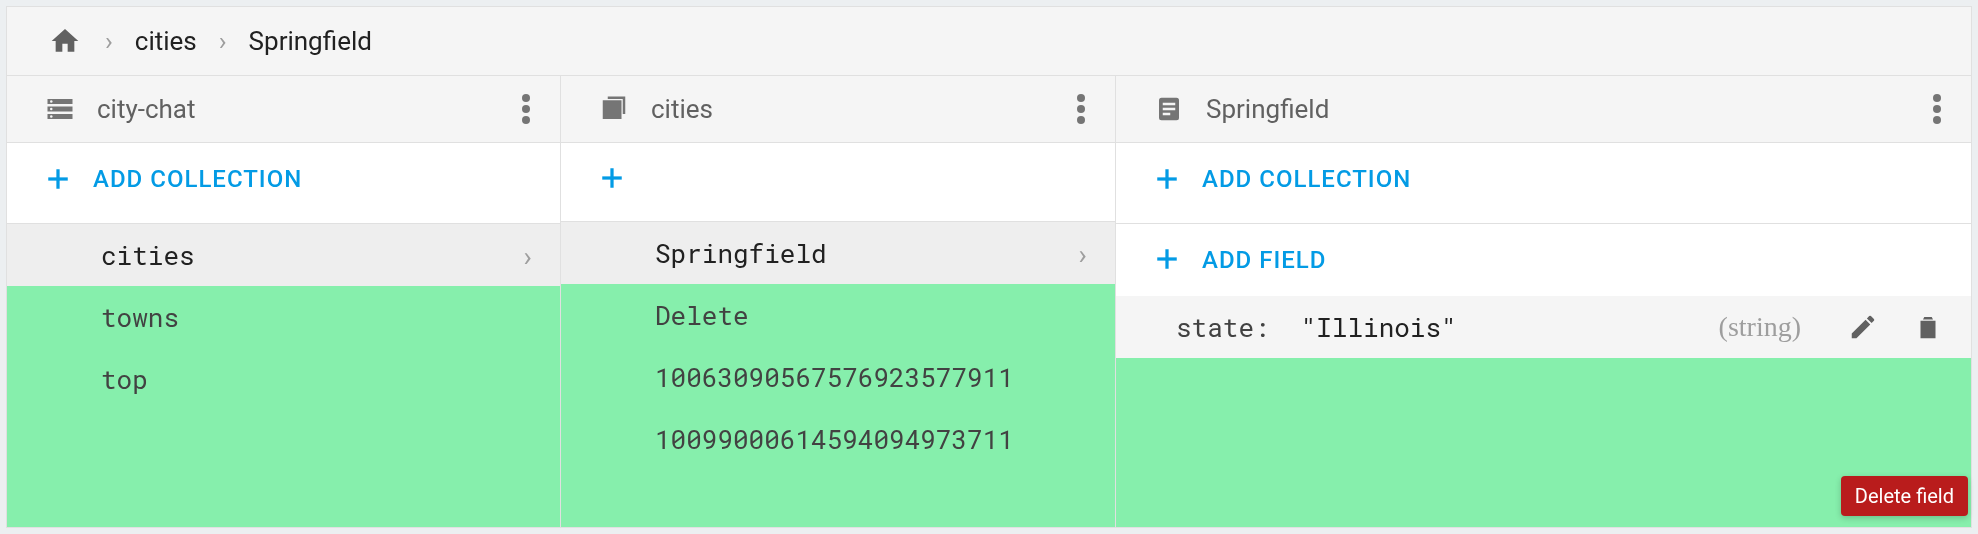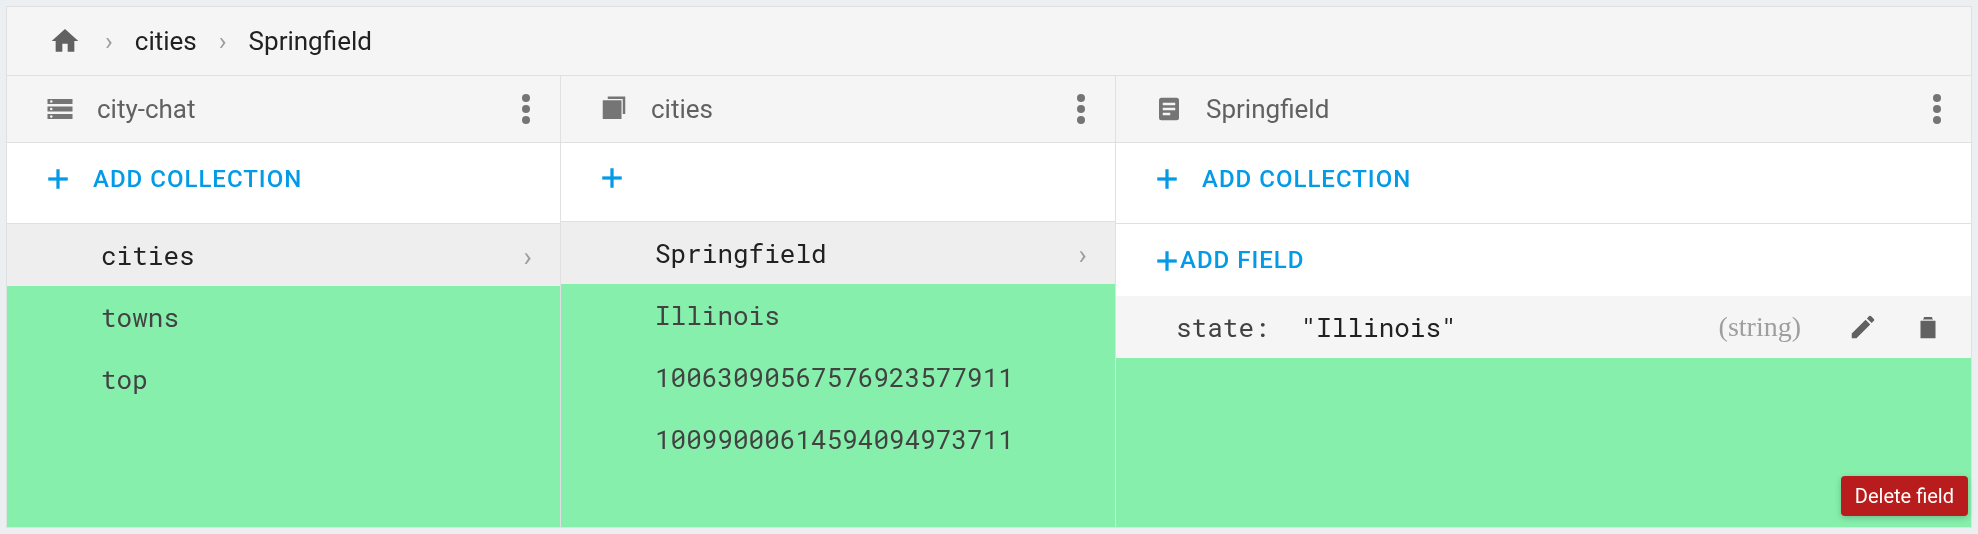--- a/index.html
+++ b/index.html
@@ -85,21 +85,21 @@
     font-family: "Roboto Mono", Menlo, Consolas, monospace;
     font-size: 26px;
     color: #424242;
     cursor: pointer;
     position: relative;
   }
   .item.selected { background:#eeeeee; color:#212121; }
   .item .chev { position:absolute; right:24px; color:#9e9e9e; font-size:28px; }
   .doc-body { flex:1; display:flex; flex-direction:column; min-height:0; }
   .sub-add {
-    display:flex; align-items:flex-end; 
+    display:flex; align-items:flex-start; gap:22px;
     padding: 22px 22px 22px 38px; cursor:pointer; background:#fff;
   }
   .field-row {
     display:flex; align-items:center;
     padding: 14px 28px 14px 60px;
     font-family: "Roboto Mono", Menlo, Consolas, monospace;
     font-size: 26px;
   }
   .field-row.hover { background:#f5f5f5;gap:21px; }
   .field-key { color:#424242; }
@@ -189,21 +189,21 @@
             <line x1="12" y1="3" x2="12" y2="21"></line>
             <line x1="3" y1="12" x2="21" y2="12"></line>
           </svg>
       </div>
       <div class="list">
         <div class="item selected">
           <span>Springfield</span>
           <span class="chev">›</span>
         </div>
         <div class="item">
-          <span>Illinois</span>
+          <span>Delete</span>
         </div>
         <div class="item">
           <span>10063090567576923577911</span>
         </div>
         <div class="item">
           <span>10099000614594094973711</span>
         </div>
       </div>
     </div>
 

